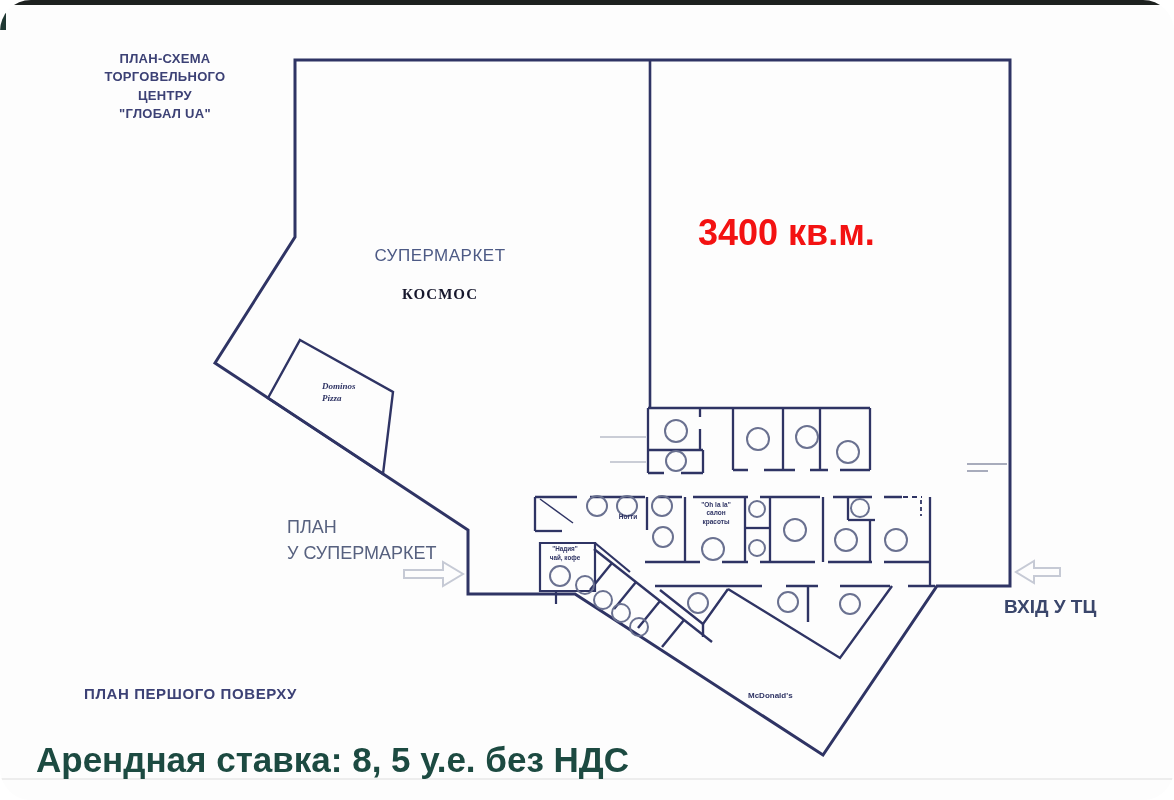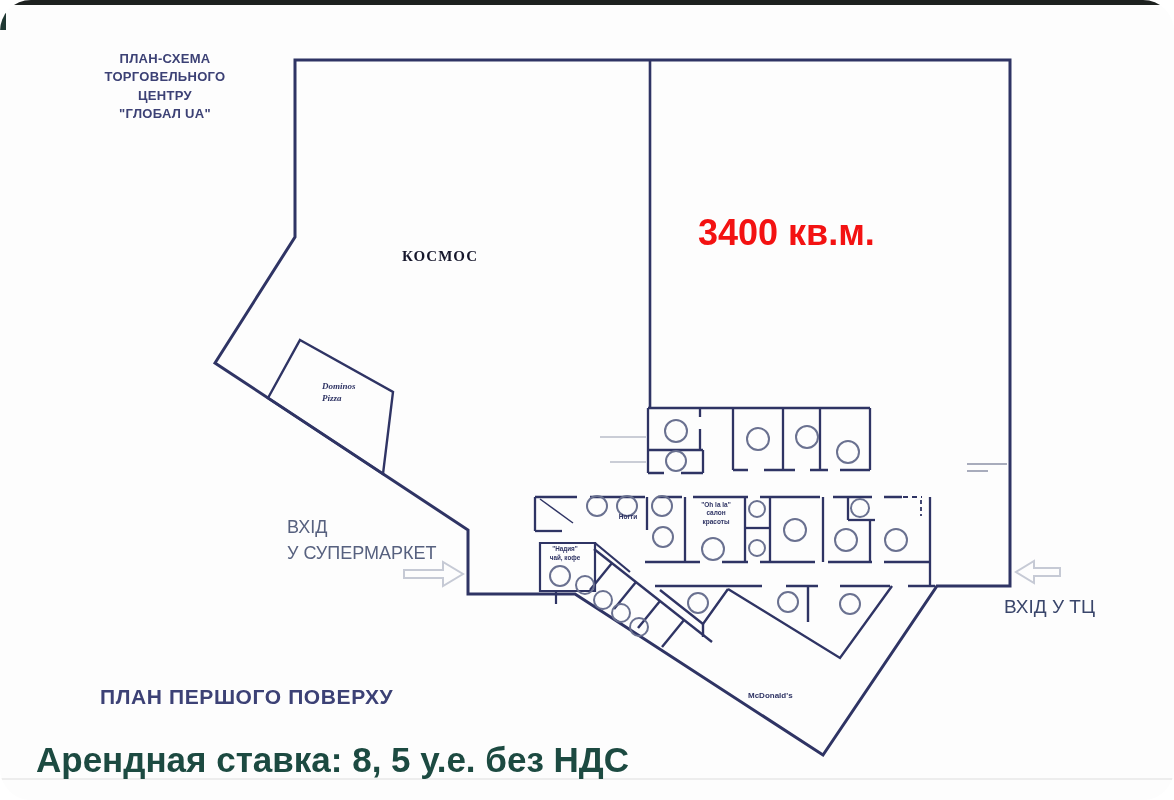--- a/index.html
+++ b/index.html
@@ -15,29 +15,29 @@
   }
   .supermarket-wrap{left:338px;top:228px;width:204px;text-align:center;}
   .supermarket-label{font-size:17px;color:#4d5a85;letter-spacing:.5px;}
   .supermarket-name{font-size:15px;font-weight:bold;color:#16172c;
     font-family:"Liberation Serif",serif;margin-top:2px;letter-spacing:1px;}
   .area-size{left:698px;top:212px;width:224px;text-align:left;
     font-size:36px;font-weight:bold;color:#f31212;}
   .dominos{left:322px;top:380px;width:70px;font-size:9px;font-weight:bold;
     color:#2f3464;font-family:"Liberation Serif",serif;line-height:1.35;font-style:italic;}
   .entr-sm{left:287px;top:514px;font-size:18px;color:#57617f;line-height:1.45;}
-  .entr-tc{left:1004px;top:596px;font-size:19px;font-weight:400;color:#3a466b;}
+  .entr-tc{left:1004px;top:596px;font-size:19px;font-weight:700;color:#3a466b;}
   .nails{left:609px;top:513px;width:38px;text-align:center;
     font-size:6.5px;font-weight:bold;color:#2f3464;}
   .ohlala{left:690px;top:501px;width:52px;text-align:center;
     font-size:6.5px;font-weight:bold;color:#2f3464;line-height:1.3;}
   .nadia{left:540px;top:545px;width:50px;text-align:center;
     font-size:6.3px;font-weight:bold;color:#2f3464;line-height:1.35;}
   .mcd{left:748px;top:691px;font-size:8px;font-weight:bold;color:#2f3464;}
-  .plan-label{left:100px;top:685px;font-size:21px;font-weight:bold;
+  .plan-label{left:84px;top:685px;font-size:15px;font-weight:bold;
     color:#3c4175;letter-spacing:.6px;}
   .rate{left:36px;top:740px;font-size:35px;font-weight:bold;color:#1c4a41;}
   .topbar{position:absolute;left:0;top:0;width:1174px;height:5px;background:#1d211f;}
   .topnotch{position:absolute;left:0;top:0;width:6px;height:30px;background:#1f3833;}
   .baseline{position:absolute;left:0;top:778px;width:1174px;height:2px;background:#ededed;}
 </style>
 </head>
 <body>
 
 <div id="canvas">
@@ -163,35 +163,36 @@
       <polygon points="1060,568 1034,568 1034,561 1016,572 1034,583 1034,576 1060,576"></polygon>
     </g>
   </svg>
 
   <div class="lbl title">ПЛАН-СХЕМА
 ТОРГОВЕЛЬНОГО
 ЦЕНТРУ
 "ГЛОБАЛ UA"</div>
 
   <div class="lbl supermarket-wrap">
+    <div class="supermarket-label">СУПЕРМАРКЕТ</div>
     <div class="supermarket-name">КОСМОС</div>
   </div>
 
   <div class="lbl area-size">3400 кв.м.</div>
 
   <div class="lbl dominos">Dominos
 Pizza</div>
   <div class="lbl nails">Ногти</div>
   <div class="lbl ohlala">"Oh la la"
 салон
 красоты</div>
   <div class="lbl nadia">"Надия"
 чай, кофе</div>
   <div class="lbl mcd">McDonald's</div>
 
-  <div class="lbl entr-sm">ВХІД
+  <div class="lbl entr-sm">ПЛАН
 У СУПЕРМАРКЕТ</div>
   <div class="lbl entr-tc">ВХІД У ТЦ</div>
 
   <div class="lbl plan-label">ПЛАН ПЕРШОГО ПОВЕРХУ</div>
   <div class="lbl rate">Арендная ставка: 8, 5 у.е. без НДС</div>
 
 </div>
 
 </body></html>

